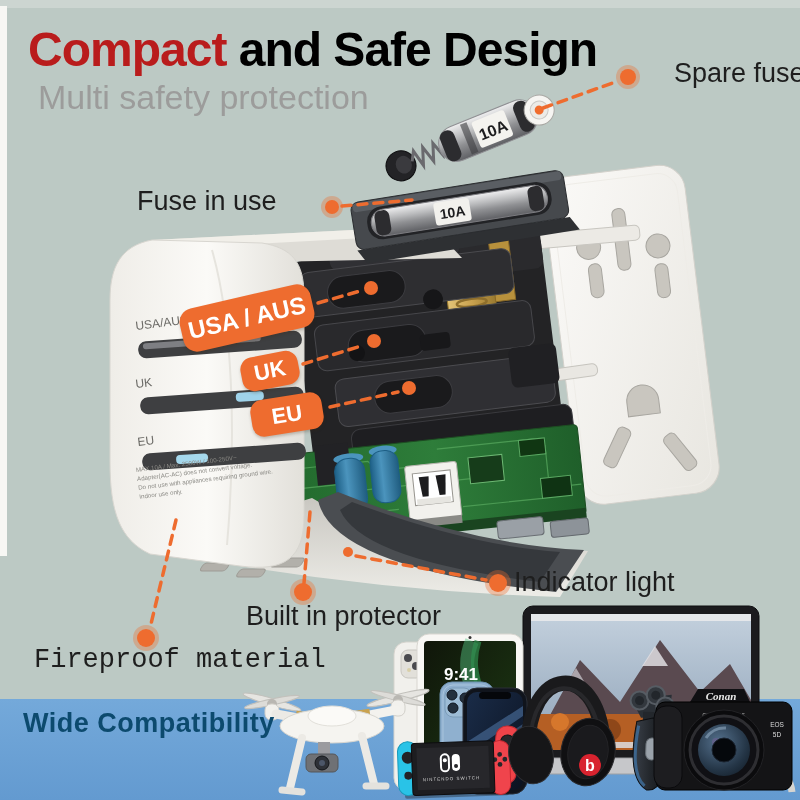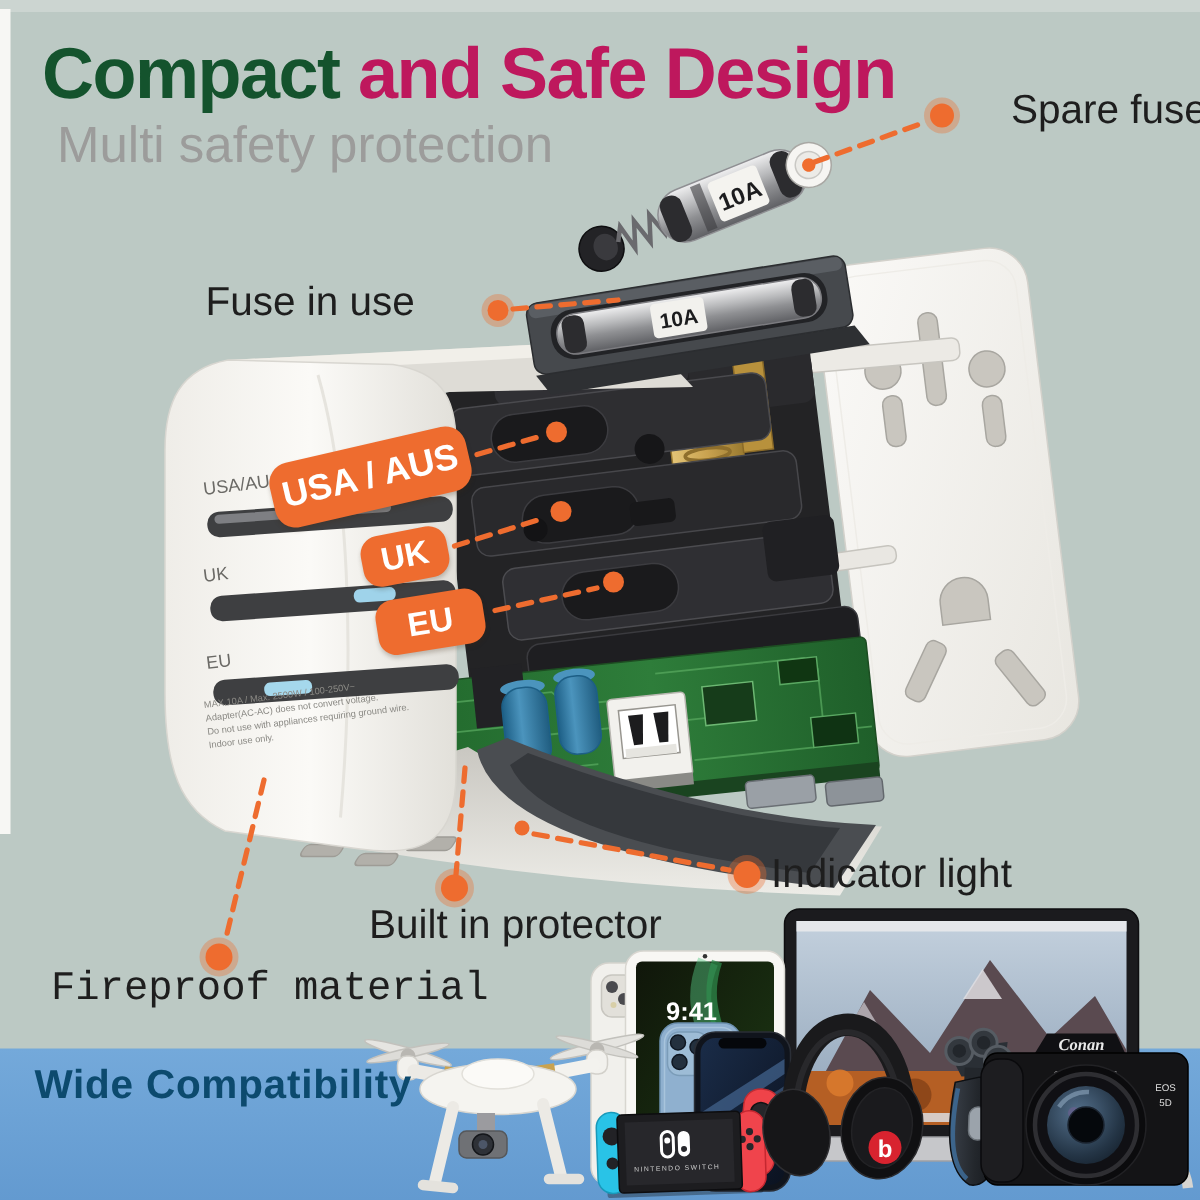--- a/index.html
+++ b/index.html
@@ -1,22 +1,22 @@
 <!DOCTYPE html>
 <html><head>
 <meta charset="utf-8">
 <style>
   html,body{margin:0;padding:0;}
   body{width:800px;height:800px;position:relative;overflow:hidden;
        background:#bcc9c4;font-family:"Liberation Sans",sans-serif;}
   .abs{position:absolute;}
   
   #title{left:28px;top:22px;font-size:48px;font-weight:bold;letter-spacing:-1px;white-space:nowrap;}
-  #title .accent{color:#14532d;}
-  #title .rest{color:#be185d;}
+  #title .accent{color:#b91c1c;}
+  #title .rest{color:#000000;}
   #subtitle{left:38px;top:78px;font-size:34px;color:#9c9c9b;letter-spacing:0;}
   
   .callout{color:#1e1e1e;font-size:27px;white-space:nowrap;}
   #co-spare{left:646px;top:58px;margin-left:28px;}
   #co-fuse{left:137px;top:186px;}
   #co-indicator{left:514px;top:567px;text-align:center;}
   #co-built{left:246px;top:601px;}
   #co-fire{left:34px;top:645px;font-family:Liberation Mono, monospace;}
   
   .pill{background:#ee6c2f;color:#fff;font-weight:bold;display:flex;

